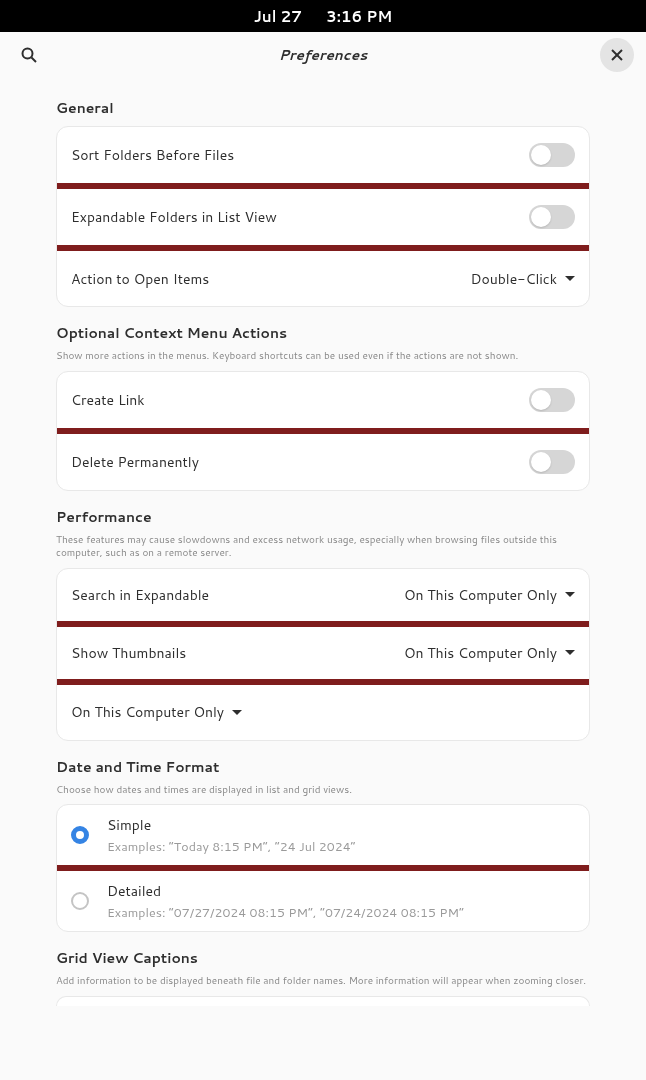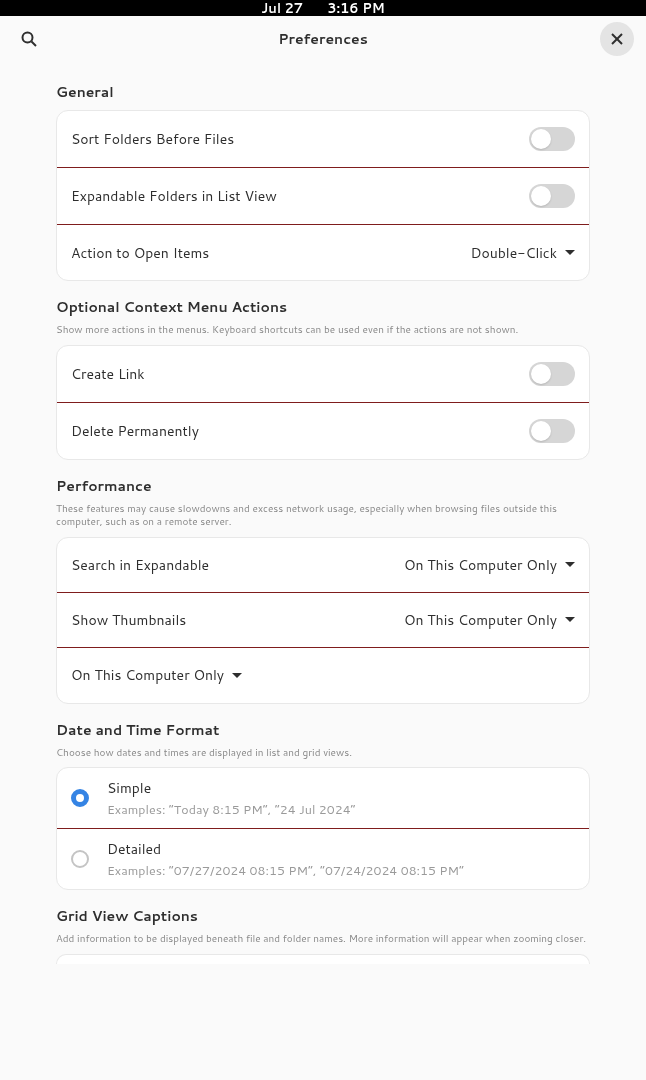--- a/index.html
+++ b/index.html
@@ -11,26 +11,26 @@
     body {
       width: 646px;
       height: 1080px;
       background: #fafafa;
       overflow: hidden;
       position: relative;
     }
     .topbar {
       background: #000;
       color: #fff;
-      height: 16px;
+      height: 32px;
       display: flex;
       justify-content: center;
       align-items: center;
       gap: 24px;
-      font-size: 13px;
+      font-size: 15px;
       font-weight: 600;
     }
     .window {
       background: #fafafa;
       height: calc(100% - 32px);
       display: flex;
       flex-direction: column;
     }
     .headerbar {
       height: 46px;
@@ -40,20 +40,21 @@
       padding: 0 12px;
       border-bottom: 1px solid transparent;
     }
     .headerbar-title {
       position: absolute;
       left: 50%;
       transform: translateX(-50%);
       font-weight: 700;
       font-size: 14px;
       color: #2e2e2e;
+      font-style: italic;
     }
     .icon-btn {
       width: 34px;
       height: 34px;
       border-radius: 50%;
       border: none;
       background: transparent;
       display: flex;
       align-items: center;
       justify-content: center;
@@ -87,21 +88,21 @@
       background: #fff;
       border-radius: 12px;
       border: 1px solid #e8e8e8;
       overflow: hidden;
       margin-top: 8px;
     }
     .row {
       display: flex;
       align-items: center;
       padding: 16px 14px;
-      border-bottom: 1px solid #7f1d1d;
+      border-bottom: 6px solid #7f1d1d;
       min-height: 55px;
     }
     .row:last-child {
       border-bottom: none;
     }
     .row-label {
       flex: 1;
       font-size: 14px;
       color: #2e2e2e;
     }

